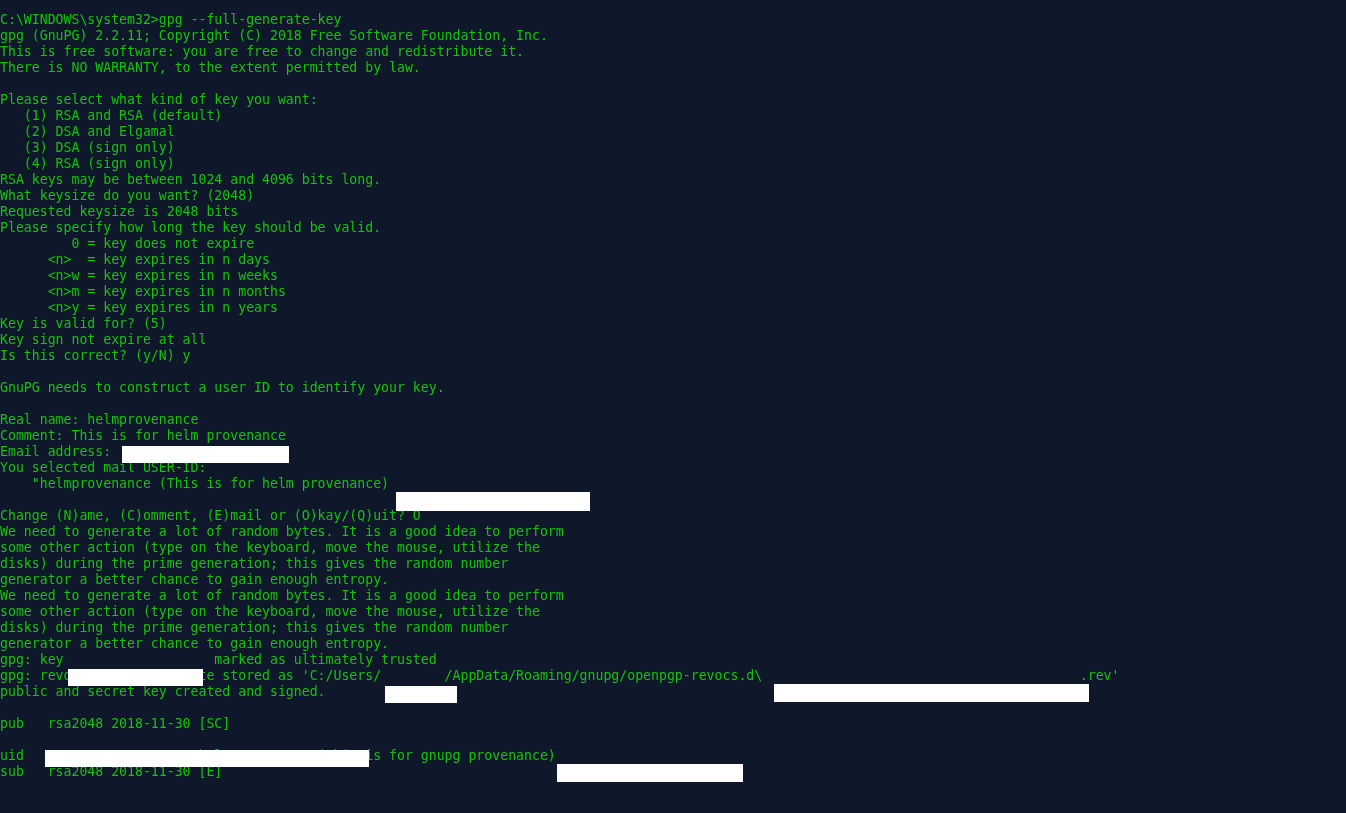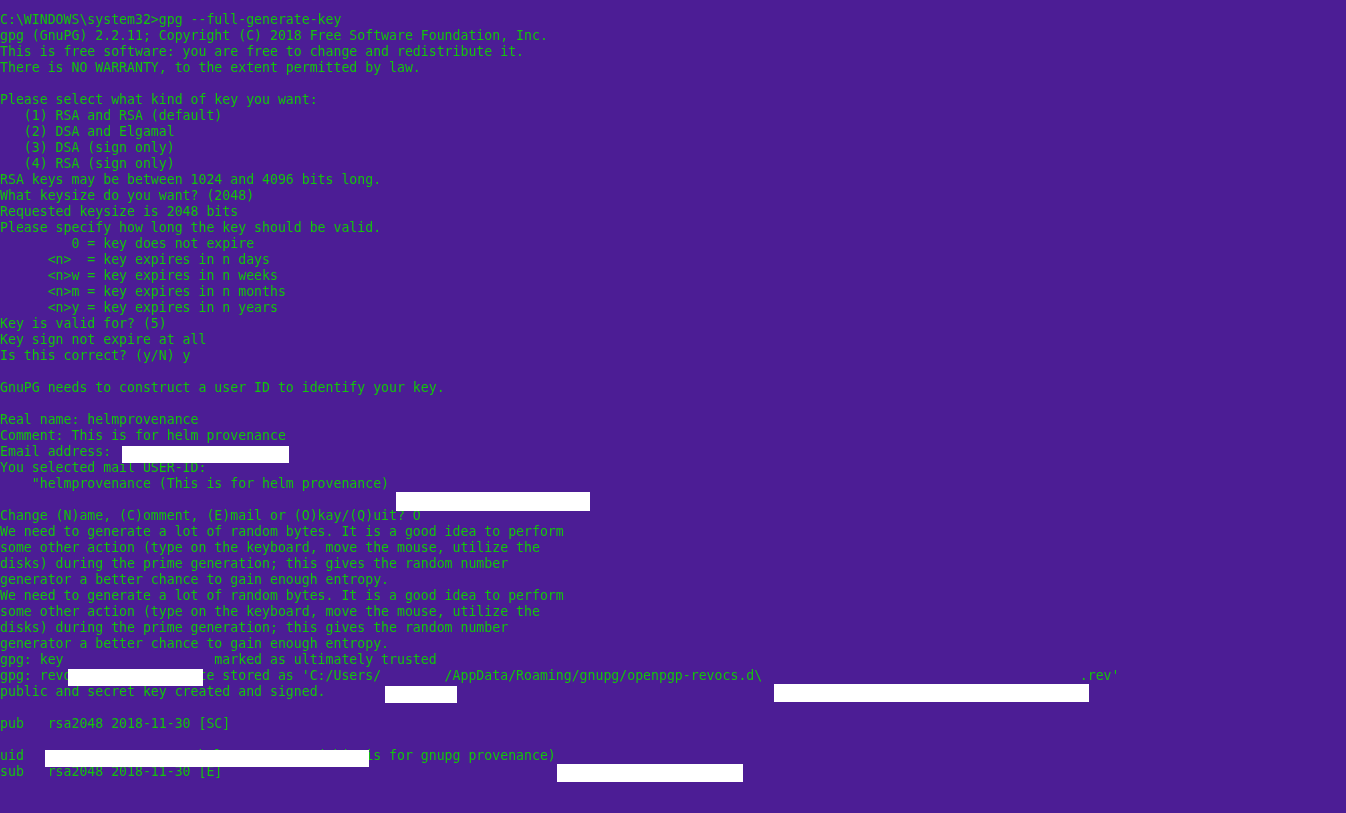--- a/index.html
+++ b/index.html
@@ -10,21 +10,21 @@
   body {
     width: 1346px;
     height: 813px;
     overflow: hidden;
     font-family: "DejaVu Sans Mono", "Liberation Mono", monospace;
   }
   #terminal {
     position: relative;
     width: 1346px;
     height: 813px;
-    background: #4c1d95;
+    background: #0f172a;
     color: #13c40b;
     font-family: "DejaVu Sans Mono", "Liberation Mono", monospace;
     font-size: 13.2px;
     line-height: 16px;
     letter-spacing: 0px;
     padding: 0;
     box-sizing: border-box;
   }
   #term-lines {
     position: absolute;

